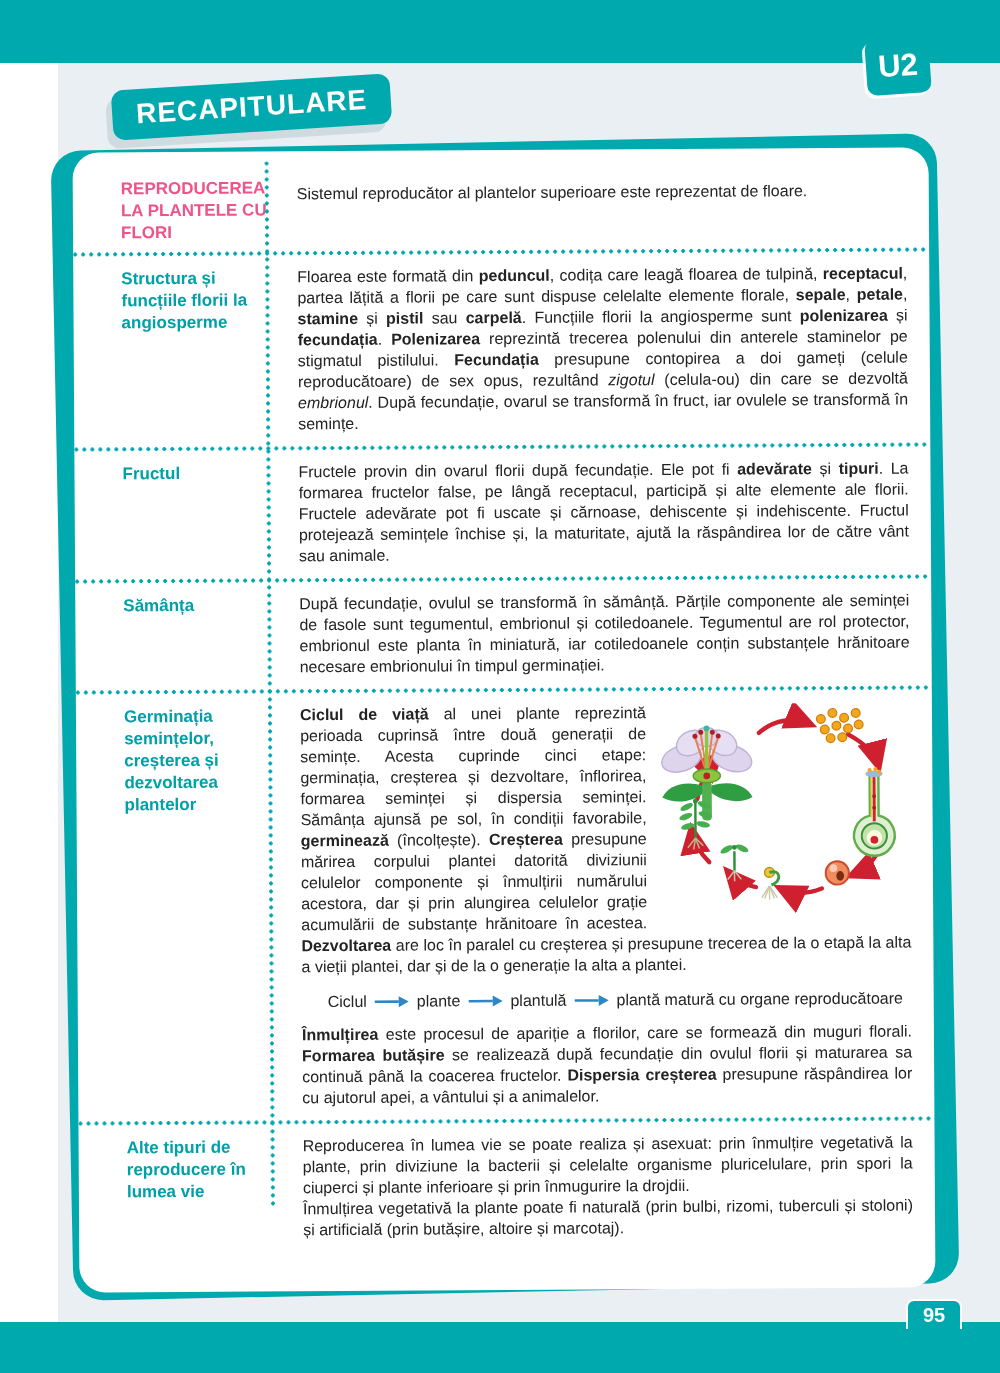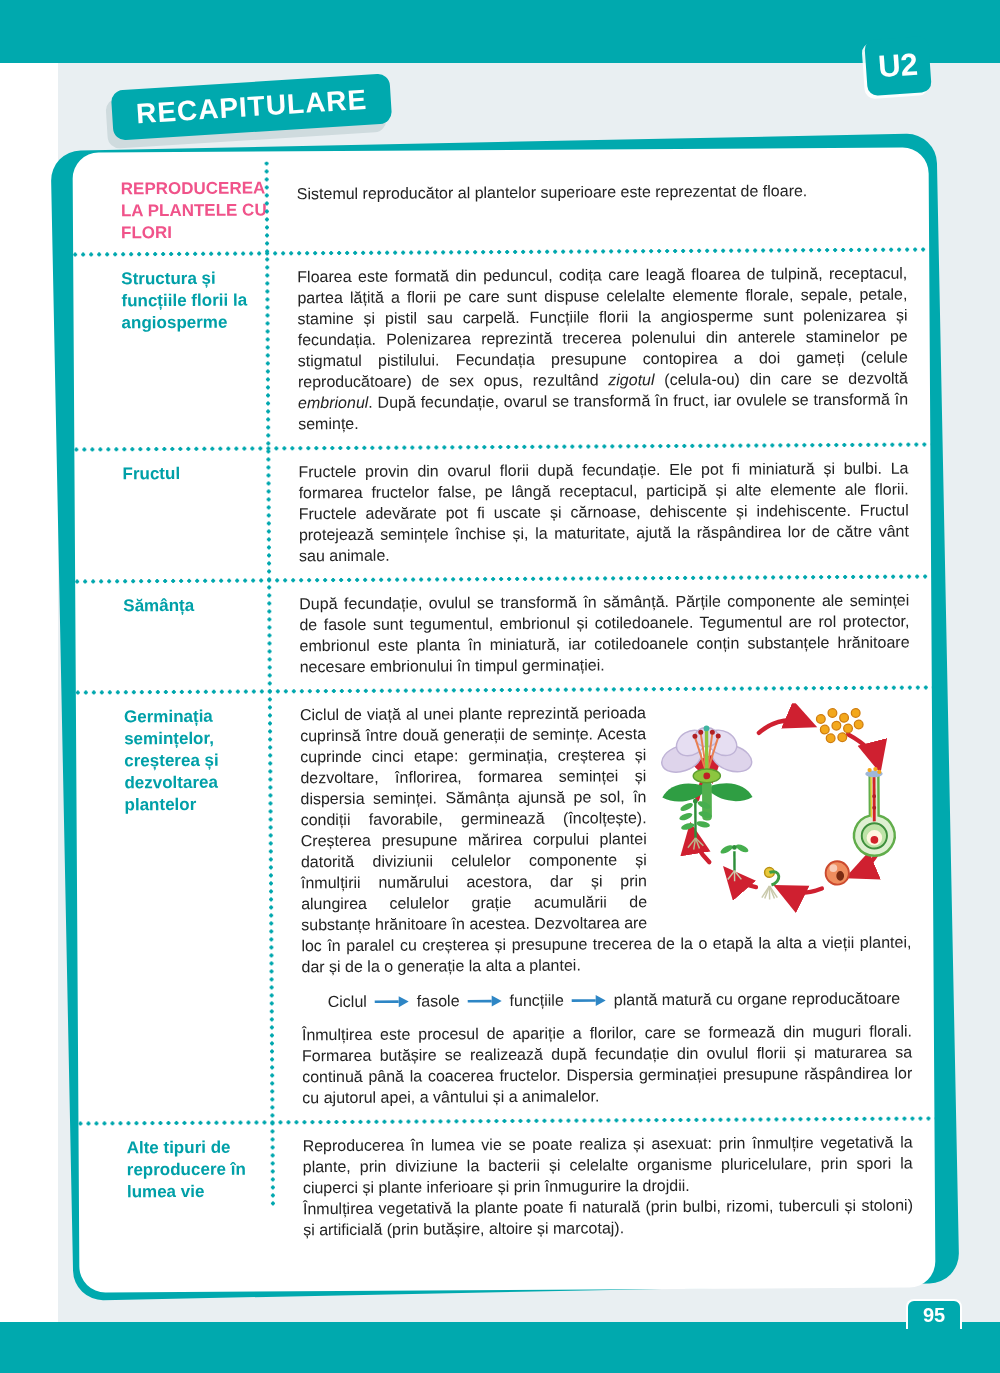--- a/index.html
+++ b/index.html
@@ -71,21 +71,21 @@
     clear:none;margin:14px 0 12px 26px;font-size:16px;text-align:left;
     white-space:nowrap;display:flex;align-items:center;gap:7px;
   }
   .flow svg{flex:0 0 auto;display:block;}
   .page-tab{
     position:absolute;left:906px;top:1299px;width:52px;height:28px;
     background:#00a9ae;border:2px solid #fff;border-bottom:none;
     border-radius:8px 8px 0 0;color:#fff;font-weight:bold;font-size:20px;
     display:flex;align-items:center;justify-content:center;z-index:5;text-align:right;
   }
-  b{font-weight:normal;} i{}
+  b{font-weight:bold;} i{}
 </style>
 </head>
 <body>
 
 <div class="top-band"></div>
 <div class="bg-panel"></div>
 <div class="bottom-band"></div>
 
 <div class="frame"></div>
 
@@ -105,21 +105,21 @@
   <div class="row r2 sep">
     <div class="rh" style="color: rgb(0, 160, 168);">Structura și funcțiile florii la angiosperme</div>
     <div class="rb">
       <p>Floarea este formată din <b>peduncul</b>, codița care leagă floarea de tulpină, <b>receptacul</b>, partea lățită a florii pe care sunt dispuse celelalte elemente florale, <b>sepale</b>, <b>petale</b>, <b>stamine</b> și <b>pistil</b> sau <b>carpelă</b>. Funcțiile florii la angiosperme sunt <b>polenizarea</b> și <b>fecundația</b>. <b>Polenizarea</b> reprezintă trecerea polenului din anterele staminelor pe stigmatul pistilului. <b>Fecundația</b> presupune contopirea a doi gameți (celule reproducătoare) de sex opus, rezultând <i>zigotul</i> (celula-ou) din care se dezvoltă <i>embrionul</i>. După fecundație, ovarul se transformă în fruct, iar ovulele se transformă în semințe.</p>
     </div>
   </div>
 
   <div class="row r3 sep">
     <div class="rh" style="color: rgb(0, 160, 168);">Fructul</div>
     <div class="rb">
-      <p>Fructele provin din ovarul florii după fecundație. Ele pot fi <b>miniatură</b> și <b>bulbi</b>. La formarea fructelor false, pe lângă receptacul, participă și alte elemente ale florii. Fructele adevărate pot fi uscate și cărnoase, dehiscente și indehiscente. Fructul protejează semințele închise și, la maturitate, ajută la răspândirea lor de către vânt sau animale.</p>
+      <p>Fructele provin din ovarul florii după fecundație. Ele pot fi <b>adevărate</b> și <b>tipuri</b>. La formarea fructelor false, pe lângă receptacul, participă și alte elemente ale florii. Fructele adevărate pot fi uscate și cărnoase, dehiscente și indehiscente. Fructul protejează semințele închise și, la maturitate, ajută la răspândirea lor de către vânt sau animale.</p>
     </div>
   </div>
 
   <div class="row r4 sep">
     <div class="rh" style="color: rgb(0, 160, 168);">Sămânța</div>
     <div class="rb">
       <p>După fecundație, ovulul se transformă în sămânță. Părțile componente ale seminței de fasole sunt tegumentul, embrionul și cotiledoanele. Tegumentul are rol protector, embrionul este planta în miniatură, iar cotiledoanele conțin substanțele hrănitoare necesare embrionului în timpul germinației.</p>
     </div>
   </div>
 
@@ -247,33 +247,33 @@
           </g>
         </svg>
       </div>
       <p><b>Ciclul de viață</b> al unei plante reprezintă perioada cuprinsă între două generații de semințe. Acesta cuprinde cinci etape: germinația, creșterea și dezvoltare, înflorirea, formarea seminței și dispersia seminței. Sămânța ajunsă pe sol, în condiții favorabile, <b>germinează</b> (încolțește). <b>Creșterea</b> presupune mărirea corpului plantei datorită diviziunii celulelor componente și înmulțirii numărului acestora, dar și prin alungirea celulelor grație acumulării de substanțe hrănitoare în acestea. <b>Dezvoltarea</b> are loc în paralel cu creșterea și presupune trecerea de la o etapă la alta a vieții plantei, dar și de la o generație la alta a plantei.</p>
       <div class="flow">
         <span>Ciclul</span>
         <svg width="36" height="12" viewBox="0 0 36 12">
             <line x1="1" y1="6" x2="25" y2="6" stroke="#2e86c5" stroke-width="2.6"></line>
             <path d="M25 0.5 L35 6 L25 11.5 Z" fill="#2e86c5"></path>
           </svg>
-        <span>fasole</span>
+        <span>plante</span>
         <svg width="36" height="12" viewBox="0 0 36 12">
             <line x1="1" y1="6" x2="25" y2="6" stroke="#2e86c5" stroke-width="2.6"></line>
             <path d="M25 0.5 L35 6 L25 11.5 Z" fill="#2e86c5"></path>
           </svg>
-        <span>funcțiile</span>
+        <span>plantulă</span>
         <svg width="36" height="12" viewBox="0 0 36 12">
             <line x1="1" y1="6" x2="25" y2="6" stroke="#2e86c5" stroke-width="2.6"></line>
             <path d="M25 0.5 L35 6 L25 11.5 Z" fill="#2e86c5"></path>
           </svg>
         <span>plantă matură cu organe reproducătoare</span>
       </div>
-      <p><b>Înmulțirea</b> este procesul de apariție a florilor, care se formează din muguri florali. <b>Formarea butășire</b> se realizează după fecundație din ovulul florii și maturarea sa continuă până la coacerea fructelor. <b>Dispersia germinației</b> presupune răspândirea lor cu ajutorul apei, a vântului și a animalelor.</p>
+      <p><b>Înmulțirea</b> este procesul de apariție a florilor, care se formează din muguri florali. <b>Formarea butășire</b> se realizează după fecundație din ovulul florii și maturarea sa continuă până la coacerea fructelor. <b>Dispersia creșterea</b> presupune răspândirea lor cu ajutorul apei, a vântului și a animalelor.</p>
     </div>
   </div>
 
   <div class="row r6">
     <div class="rh" style="color: rgb(0, 160, 168);">Alte tipuri de reproducere în lumea vie</div>
     <div class="rb">
       <p>Reproducerea în lumea vie se poate realiza și asexuat: prin înmulțire vegetativă la plante, prin diviziune la bacterii și celelalte organisme pluricelulare, prin spori la ciuperci și plante inferioare și prin înmugurire la drojdii.</p>
       <p>Înmulțirea vegetativă la plante poate fi naturală (prin bulbi, rizomi, tuberculi și stoloni) și artificială (prin butășire, altoire și marcotaj).</p>
     </div>
   </div>

